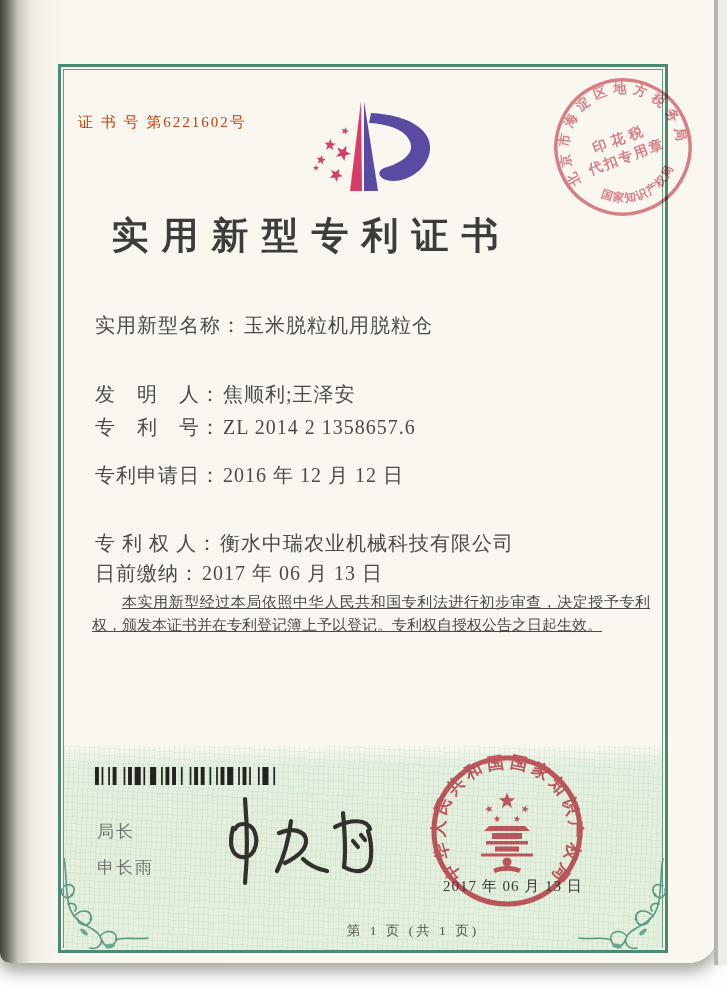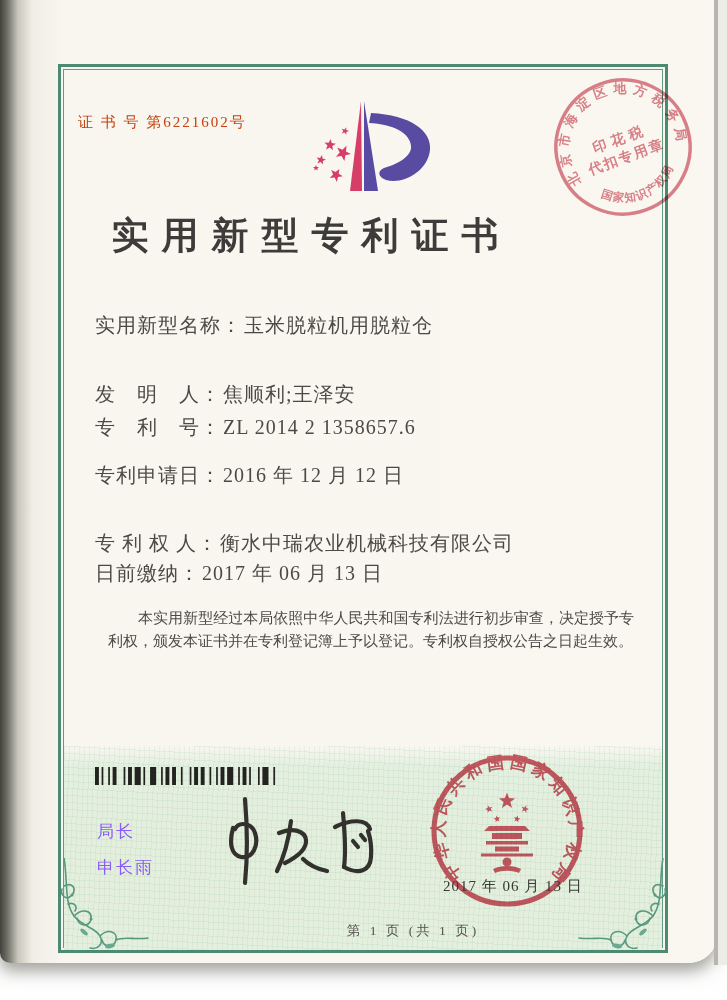--- a/index.html
+++ b/index.html
@@ -33,23 +33,23 @@
   .title{
     position:absolute;left:58px;top:211px;width:494px;text-align:center;
     font-size:37px;font-weight:700;letter-spacing:13px;text-indent:13px;color:#3e3c3a;
   }
   .field-row{position:absolute;left:95px;font-size:20px;color:#4c4a47;letter-spacing:1px;white-space:nowrap;}
   .field-label{margin-right:2px;}
   .body-text{
     position:absolute;left:92px;top:591px;width:558px;
     font-size:15px;line-height:22.5px;color:#4c4a47;text-align:justify;
   }
-  .body-text p{margin:16px;text-indent:2em;}
+  .body-text p{margin:0;text-indent:2em;text-decoration:underline;}
   .barcode{position:absolute;left:95px;top:767px;}
-  .director{position:absolute;left:97px;top:820px;font-size:17px;color:#8b5cf6;letter-spacing:2px;font-family:Liberation Mono, monospace;}
+  .director{position:absolute;left:97px;top:820px;font-size:17px;color:#737373;letter-spacing:2px;font-family:Liberation Mono, monospace;}
   .director div{margin-bottom:13px;}
   .signature{position:absolute;left:205px;top:793px;}
   .seal{position:absolute;left:428px;top:752px;opacity:.9;mix-blend-mode:multiply;}
   .seal-date{position:absolute;left:443px;top:877px;font-size:15px;letter-spacing:1px;color:#3a3835;z-index:5;}
   .footer{position:absolute;left:58px;top:922px;width:710px;text-align:center;font-size:13.5px;letter-spacing:3px;color:#56544f;}
   .tax-stamp{position:absolute;left:549px;top:73px;transform:rotate(-20deg);opacity:.88;mix-blend-mode:multiply;}
   .ornament{position:absolute;top:858px;}
   .ornament.left{left:60px;}
   .ornament.right{left:575px;transform:scaleX(-1);}
   svg text{font-family:"Liberation Serif","DejaVu Serif",serif;}

